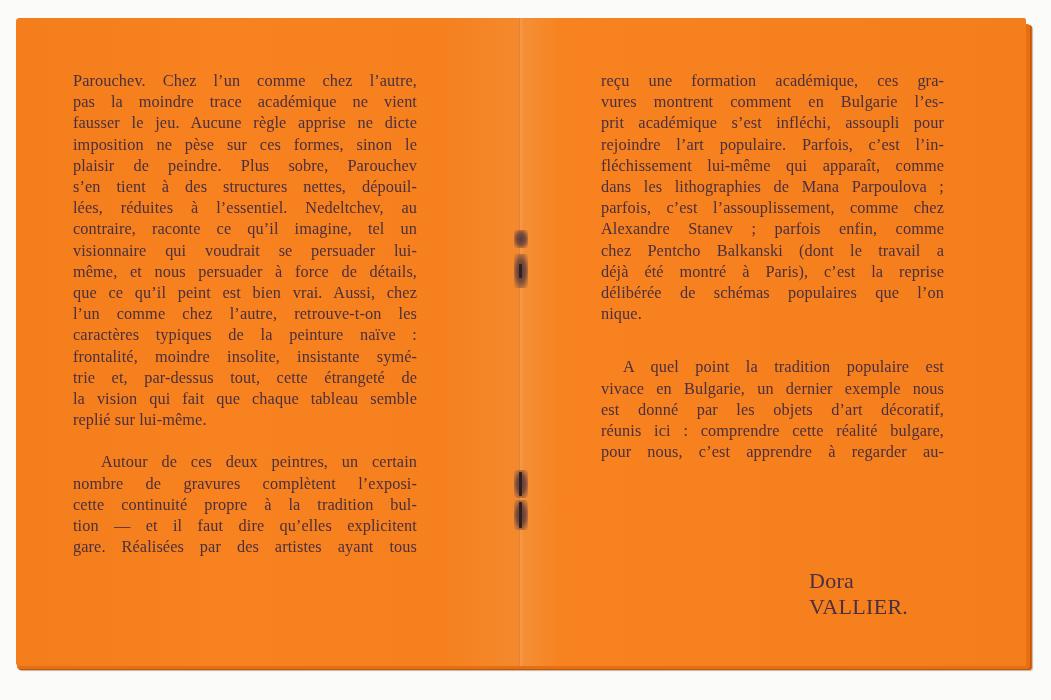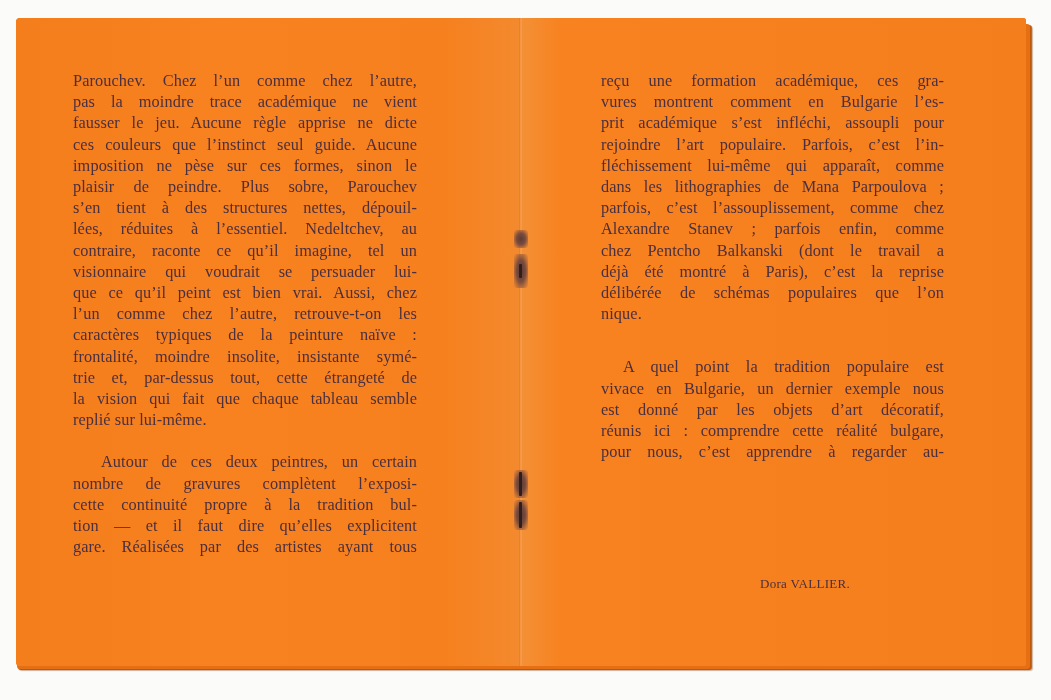--- a/index.html
+++ b/index.html
@@ -85,27 +85,26 @@
       white-space: nowrap;
       text-align-last: justify;
       text-align: justify;
     }
     .text-block .line.last { text-align-last: left; }
     .left-text { left: 73px; top: 70px; width: 344px; }
     .right-text { left: 585px; top: 70px; width: 343px; margin-left: 16px; }
     .para-gap { height: 21px; }
     .signature {
       position: absolute;
-      left: 760px;
+      left: 809px;
       top: 568px;
       font-family: "Liberation Serif", "DejaVu Serif", serif;
-      font-size: 13px;
+      font-size: 22px;
       color: #4a2f3e;
       letter-spacing: 0.3px;
-      margin-top: 8px;
     }
   </style>
 </head>
 <body>
 
 <div class="scene">
   <div class="booklet-back layer2"></div>
   <div class="booklet-back"></div>
 
   <div class="booklet">
@@ -122,27 +121,27 @@
       </div>
     <div class="staple" style="top:482px;height:30px;">
         <div class="wire"></div>
       </div>
   </div>
 
   <div class="text-block left-text">
     <span class="line" style="text-indent:0">Parouchev. Chez l’un comme chez l’autre,</span>
     <span class="line">pas la moindre trace académique ne vient</span>
     <span class="line">fausser le jeu. Aucune règle apprise ne dicte</span>
-    <span class="line">ces couleurs que l’instinct seul guide. Aucune</span>
     <span class="line">imposition ne pèse sur ces formes, sinon le</span>
     <span class="line">plaisir de peindre. Plus sobre, Parouchev</span>
     <span class="line">s’en tient à des structures nettes, dépouil-</span>
     <span class="line">lées, réduites à l’essentiel. Nedeltchev, au</span>
     <span class="line">contraire, raconte ce qu’il imagine, tel un</span>
     <span class="line">visionnaire qui voudrait se persuader lui-</span>
+    <span class="line">même, et nous persuader à force de détails,</span>
     <span class="line">que ce qu’il peint est bien vrai. Aussi, chez</span>
     <span class="line">l’un comme chez l’autre, retrouve-t-on les</span>
     <span class="line">caractères typiques de la peinture naïve :</span>
     <span class="line">frontalité, moindre insolite, insistante symé-</span>
     <span class="line">trie et, par-dessus tout, cette étrangeté de</span>
     <span class="line">la vision qui fait que chaque tableau semble</span>
     <span class="line last">replié sur lui-même.</span>
     <div class="para-gap"></div>
     <span class="line" style="padding-left:28px">Autour de ces deux peintres, un certain</span>
     <span class="line">nombre de gravures complètent l’exposi-</span>

